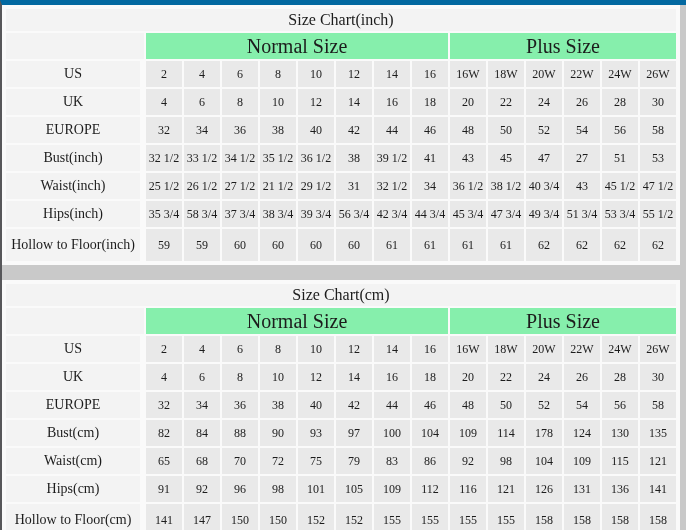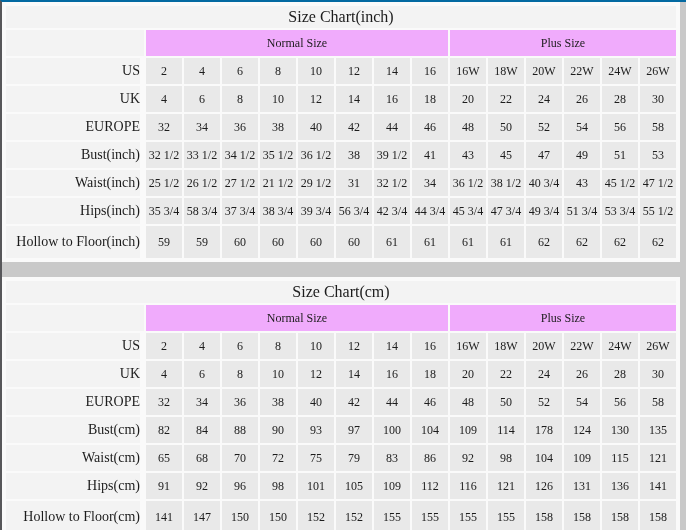--- a/index.html
+++ b/index.html
@@ -11,21 +11,21 @@
     height: 530px;
     overflow: hidden;
     background: #c9c9c9;
     font-family: "Liberation Serif", "DejaVu Serif", serif;
     color: #1c1c1c;
   }
   .page {
     box-sizing: border-box;
     width: 686px;
     height: 530px;
-    border-top: 2px solid #0369a1;
+    border-top: 5px solid #0369a1;
     border-left: 2px solid #57575a;
     padding-right: 6px;
     background: #c9c9c9;
   }
   .panel {
     background: #fafafa;
     padding: 2px;
     box-sizing: border-box;
   }
   .panel-gap {
@@ -49,32 +49,31 @@
     font-size: 12px;
     white-space: nowrap;
     overflow: hidden;
   }
   table.size-table td.title-cell {
     background: #f3f3f3;
     font-size: 16px;
     height: 22px;
   }
   table.size-table td.group-cell {
-    background: #f0abfc;
-    font-size: 12px;
+    background: #86efac;
+    font-size: 20px;
     height: 22px;
   }
   table.size-table td.corner-cell {
     background: #f3f3f3;
   }
   table.size-table td.label-cell {
     background: #f3f3f3;
     font-size: 14px;
     border-right: 4px solid #fafafa;
-    text-align: right;
   }
   table.size-table tr.tall-row td {
     height: 32px;
   }
   col.label-col { width: 138px; }
   col.normal-col { width: 36px; }
   col.plus-col { width: auto; }
 </style>
 </head>
 <body>
@@ -165,21 +164,21 @@
             <td class="value-cell normal">33 1/2</td>
             <td class="value-cell normal">34 1/2</td>
             <td class="value-cell normal">35 1/2</td>
             <td class="value-cell normal">36 1/2</td>
             <td class="value-cell normal">38</td>
             <td class="value-cell normal">39 1/2</td>
             <td class="value-cell normal">41</td>
             <td class="value-cell plus">43</td>
             <td class="value-cell plus">45</td>
             <td class="value-cell plus">47</td>
-            <td class="value-cell plus">49</td>
+            <td class="value-cell plus">27</td>
             <td class="value-cell plus">51</td>
             <td class="value-cell plus">53</td>
           </tr>
           <tr>
             <td class="label-cell">Waist(inch)</td>
             <td class="value-cell normal">25 1/2</td>
             <td class="value-cell normal">26 1/2</td>
             <td class="value-cell normal">27 1/2</td>
             <td class="value-cell normal">21 1/2</td>
             <td class="value-cell normal">29 1/2</td>

